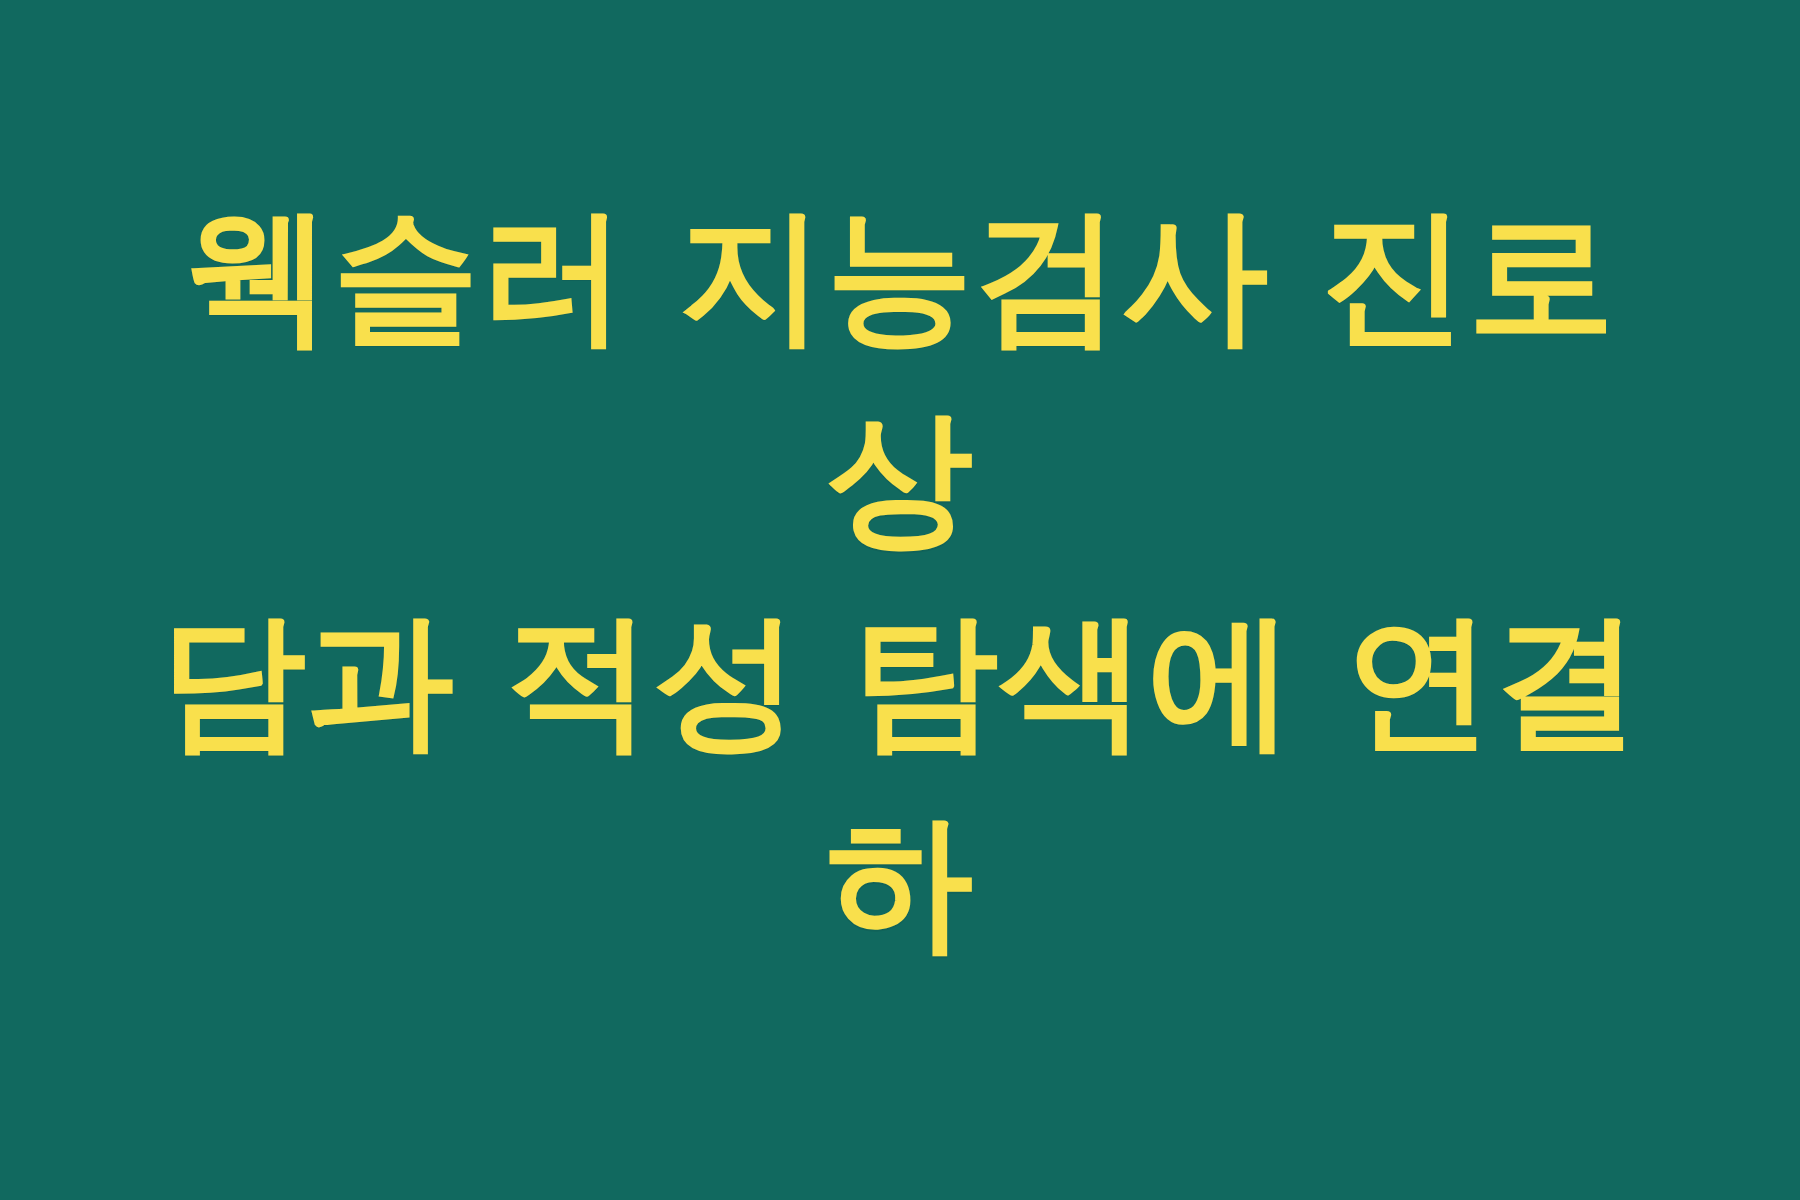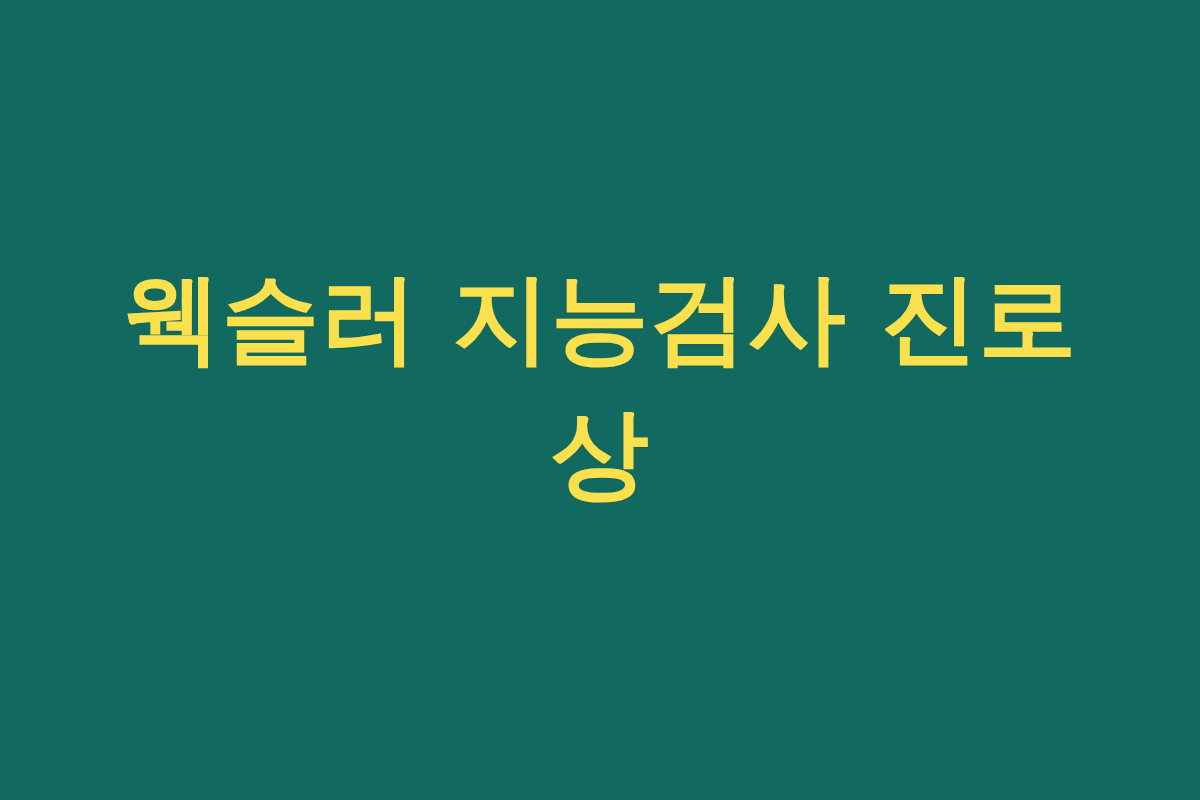--- a/index.html
+++ b/index.html
@@ -65,17 +65,18 @@
 </style>
 </head>
 <body>
 
 <div class="banner" style="background: rgb(17, 105, 95); width: 1200px; height: 800px;">
 
   <h1 class="headline" style="color: rgb(249, 224, 76);">
 
     <span class="headline-line headline-line--full">웩슬러 지능검사 진로 상</span>
 
+    <span class="headline-line headline-line--full">담과 적성 탐색에 연결하</span>
 
 
   </h1>
 
 </div>
 
 </body></html>

